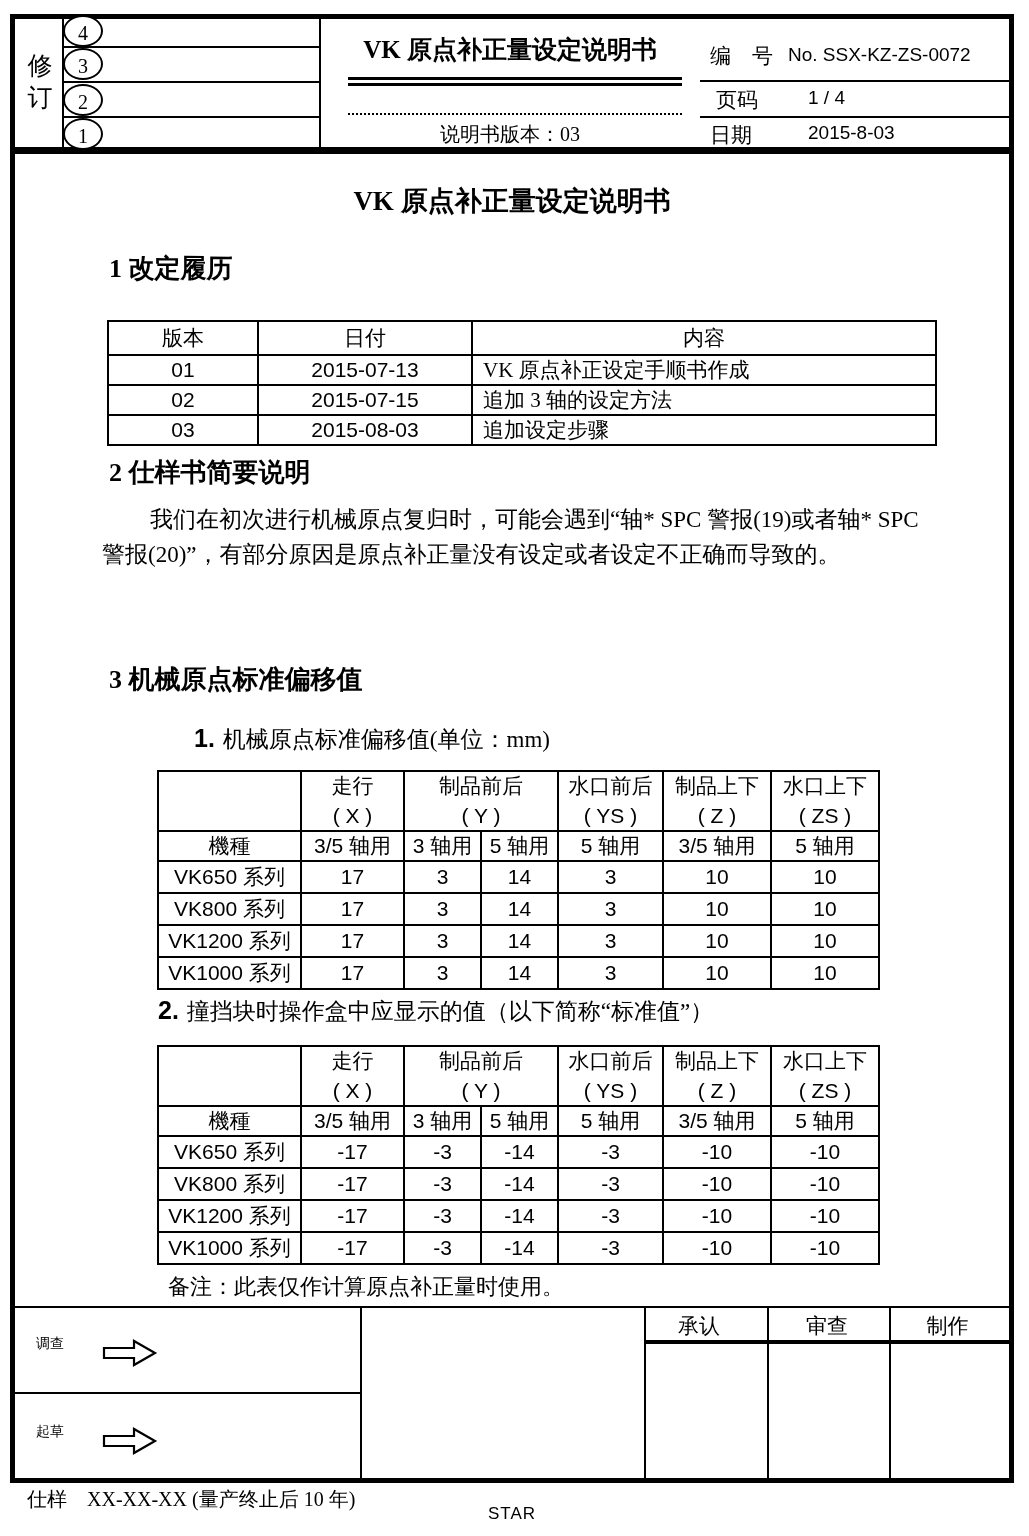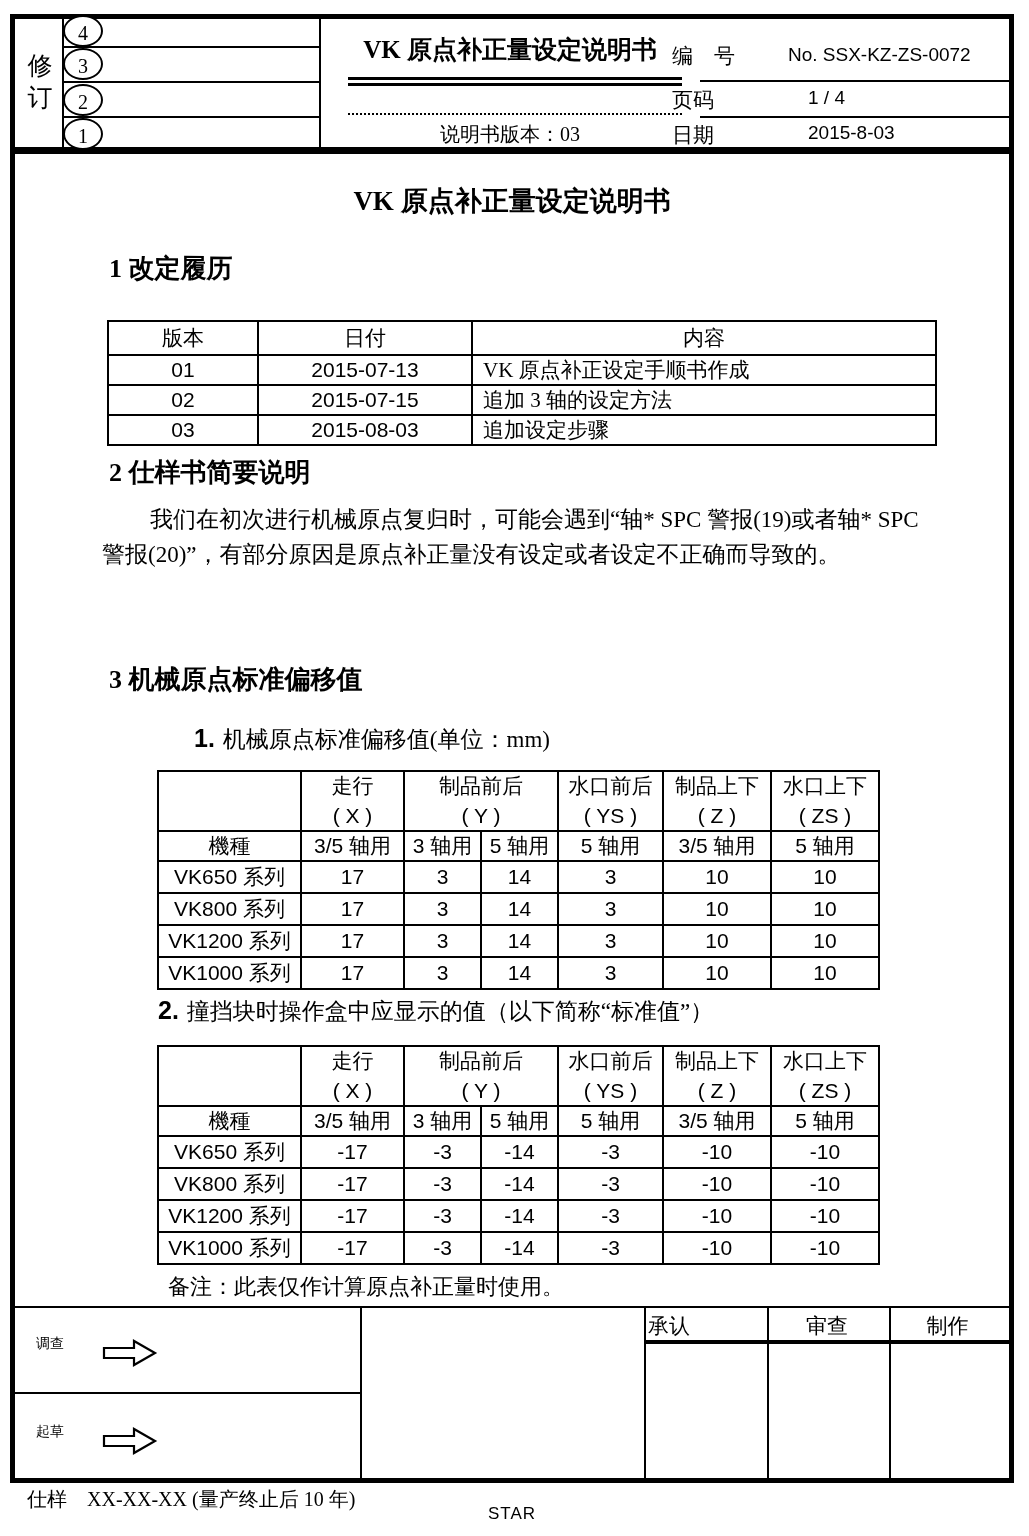--- a/index.html
+++ b/index.html
@@ -22,22 +22,22 @@
                 background:#fff; text-align:center; line-height:32px; font-size:20px; z-index:3; box-sizing:border-box; }
   .rc1 { top:15px; } .rc2 { top:48px; } .rc3 { top:84px; } .rc4 { top:118px; }
 
   .hdr-title { left:330px; top:33px; width:360px; text-align:center; font-weight:bold; font-size:25px; }
   .dbl-line { left:348px; top:77px; width:334px; height:3px; border-top:3px solid #000; border-bottom:3px solid #000; }
   .dot-line { left:348px; top:113px; width:334px; height:0; border-top:2px dotted #000; }
   .hdr-version { left:330px; top:121px; width:360px; text-align:center; font-size:20px; }
 
   .fld-line { left:700px; width:314px; height:2px; background:#000; }
   .fl1 { top:80px; } .fl2 { top:116px; }
-  .fld-label { left:672px; font-size:21px; }
-  .fldl0 { top:42px; } .fldl1 { top:86px; } .fldl2 { top:121px; }
+  .fld-label { left:710px; font-size:21px; }
+  .fldl0 { top:42px; } .fldl1 { top:86px;margin-left:6px; } .fldl2 { top:121px; }
   .fld-value { font-family:"Liberation Sans","DejaVu Sans",sans-serif; font-size:19px; }
   .fldv0 { left:788px; top:44px; } .fldv1 { left:808px; top:87px; } .fldv2 { left:808px; top:122px; }
 
   
   .main-title { left:10px; top:183px; width:1004px; text-align:center; font-weight:bold; font-size:27px; }
   .sec-h { font-weight:bold; font-size:26px; left:109px; }
   .h1 { top:243px;margin-top:8px; } .h2 { top:455px; } .h3 { top:662px; }
 
   .rev-table { left:107px; top:320px; width:828px; border-collapse:collapse; table-layout:fixed;
                font-size:21px; text-align:center; }
@@ -70,21 +70,21 @@
   
   .ftr-top { left:10px; top:1306px; width:1004px; height:2px; background:#000; }
   .ftr-v { top:1308px; width:2px; height:172px; background:#000; }
   .fv1 { left:360px; } .fv2 { left:644px; } .fv3 { left:767px; } .fv4 { left:889px; }
   .ftr-thick { left:644px; top:1340px; width:370px; height:4px; background:#000; }
   .ftr-div-left { left:15px; top:1392px; width:345px; height:2px; background:#000; }
   .ftr-label { font-size:14px; }
   .flab-inv { left:36px; top:1335px; } .flab-draft { left:36px; top:1423px; }
   .arrow { left:102px; } .ar1 { top:1338px; } .ar2 { top:1426px; }
   .sign-h { top:1312px; text-align:center; font-size:21px; }
-  .sg1 { left:616px; width:106px; } .sg2 { left:769px; width:116px; } .sg3 { left:891px; width:113px; }
+  .sg1 { left:646px; width:106px; } .sg2 { left:769px; width:116px; } .sg3 { left:891px; width:113px; }
 
   .spec-line { left:27px; top:1486px; font-size:20px; }
   .star { left:10px; top:1504px; width:1004px; text-align:center; font-size:17px;
           font-family:"Liberation Sans","DejaVu Sans",sans-serif; letter-spacing:1px; }
 </style>
 </head>
 <body>
 
 <div class="page">
 

